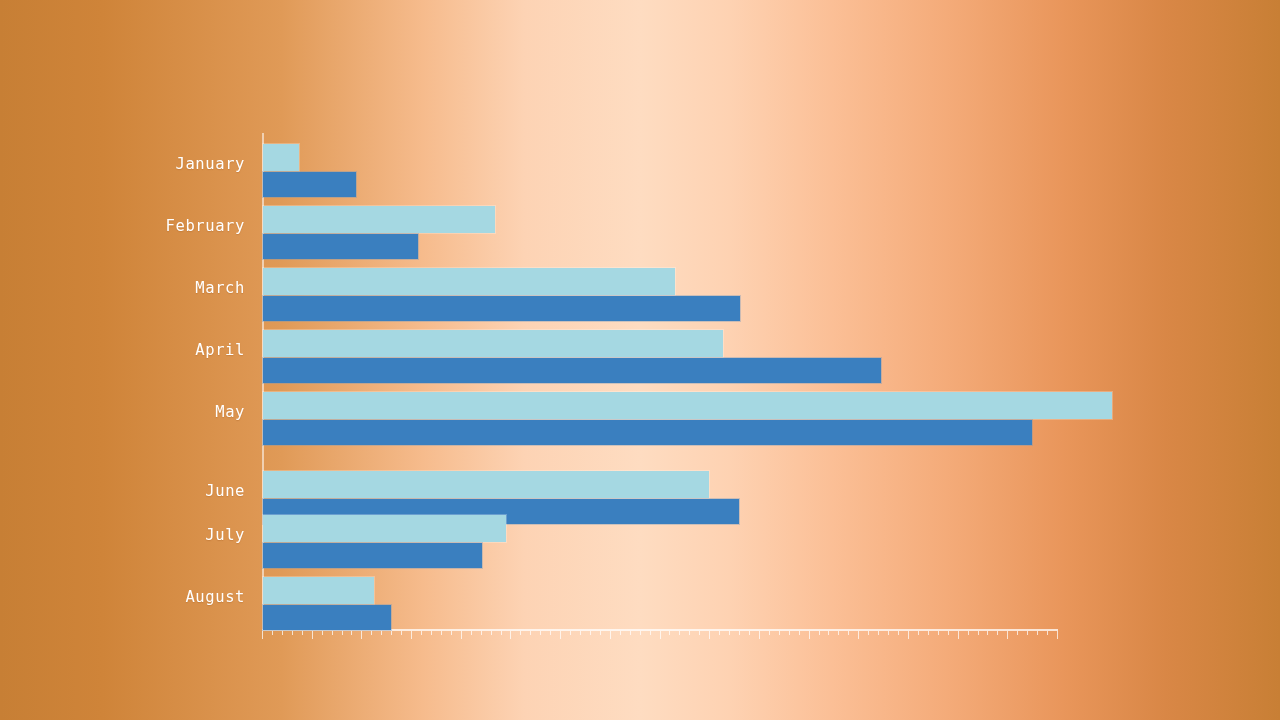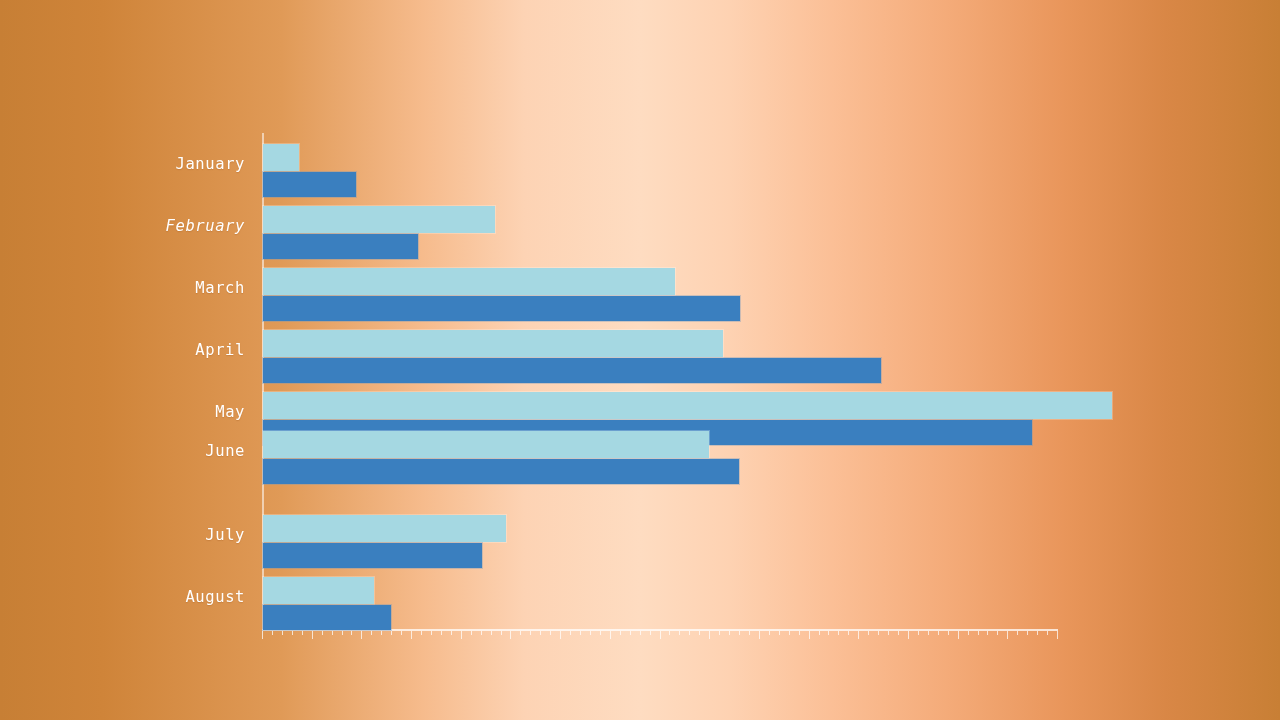--- a/index.html
+++ b/index.html
@@ -208,41 +208,41 @@
   <div class="plot-area">
     
   </div>
 
   <div id="rows-host">
       <div class="row" style="top: 133px;">
         <div class="row-label">January</div>
         <div class="bar bar-light" title="Series 1: 4.3" style="width: 36px;"></div>
         <div class="bar bar-dark" title="Series 2: 11.7" style="width: 93px;"></div>
       </div>
-      <div class="row" style="top: 194.9px; font-style: italic;">
+      <div class="row" style="top: 194.9px;">
         <div class="row-label">February</div>
         <div class="bar bar-light" title="Series 1: 29.2" style="width: 232px;"></div>
         <div class="bar bar-dark" title="Series 2: 19.5" style="width: 155px;"></div>
       </div>
       <div class="row" style="top: 256.8px;">
         <div class="row-label">March</div>
         <div class="bar bar-light" title="Series 1: 51.8" style="width: 412px;"></div>
         <div class="bar bar-dark" title="Series 2: 60" style="width: 477px;"></div>
       </div>
       <div class="row" style="top: 318.7px;">
         <div class="row-label">April</div>
         <div class="bar bar-light" title="Series 1: 57.8" style="width: 460px;"></div>
         <div class="bar bar-dark" title="Series 2: 77.7" style="width: 618px;"></div>
       </div>
       <div class="row" style="top: 380.6px;">
         <div class="row-label">May</div>
         <div class="bar bar-light" title="Series 1: 106.8" style="width: 849px;"></div>
         <div class="bar bar-dark" title="Series 2: 96.7" style="width: 769px;"></div>
       </div>
-      <div class="row" style="top: 420px;">
+      <div class="row" style="top: 460px;">
         <div class="row-label">June</div>
         <div class="bar bar-light" title="Series 1: 56.1" style="width: 446px;"></div>
         <div class="bar bar-dark" title="Series 2: 59.9" style="width: 476px;"></div>
       </div>
       <div class="row" style="top: 504.4px;">
         <div class="row-label">July</div>
         <div class="bar bar-light" title="Series 1: 30.6" style="width: 243px;"></div>
         <div class="bar bar-dark" title="Series 2: 27.5" style="width: 219px;"></div>
       </div>
       <div class="row" style="top: 566.3px;">

